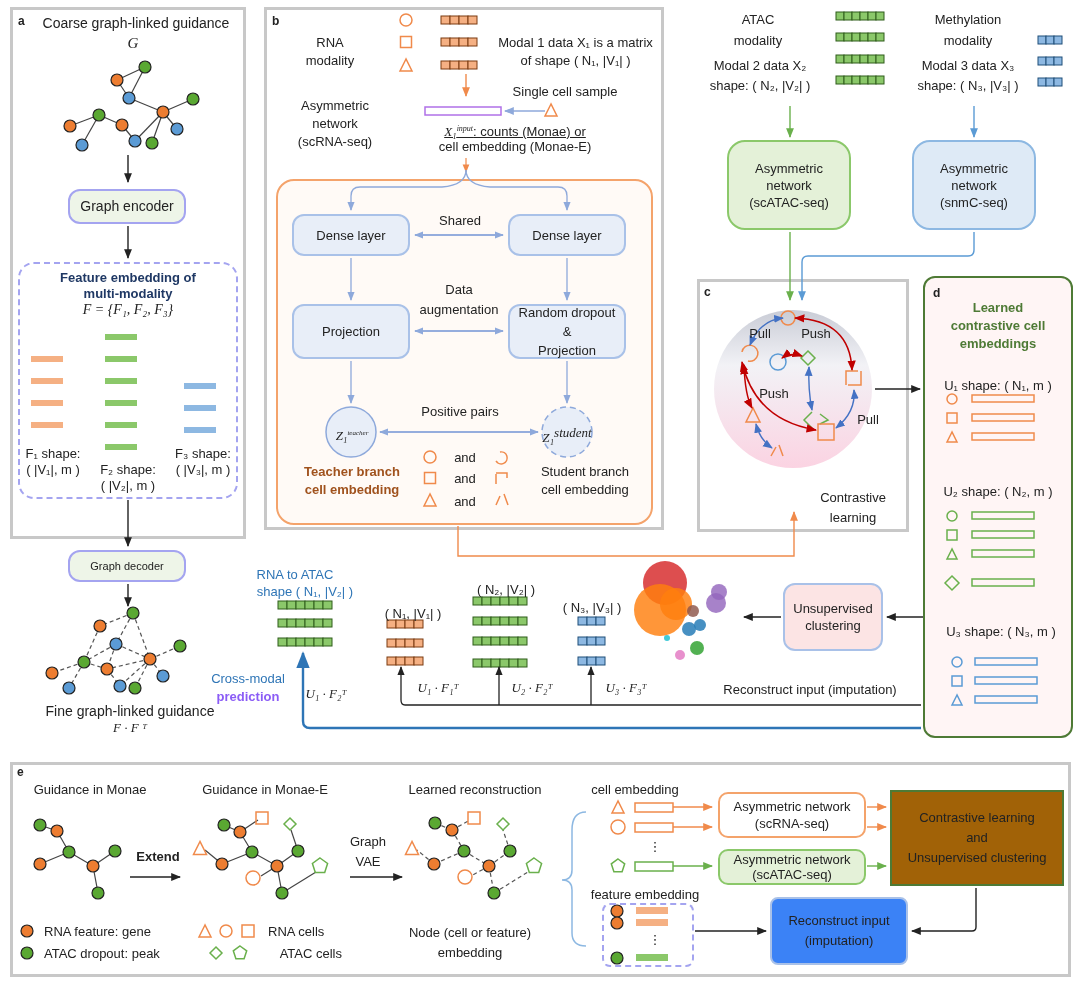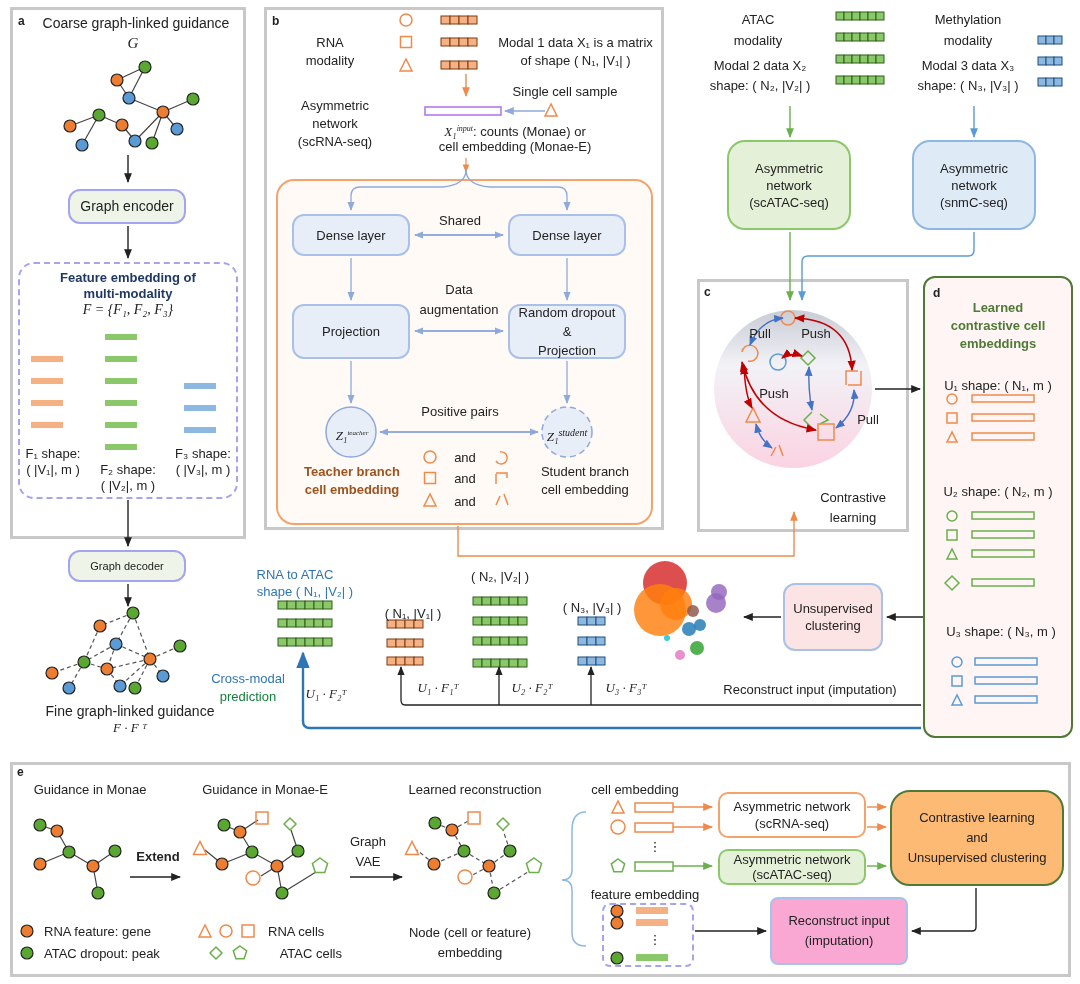--- a/index.html
+++ b/index.html
@@ -493,21 +493,21 @@
 
 <div class="lbl" style="left:272px;top:14px;">b</div>
 <div class="t" style="left:295px;top:35px;width:70px;">RNA</div>
 <div class="t" style="left:295px;top:53px;width:70px;">modality</div>
 <div class="t" style="left:488px;top:35px;width:175px;">Modal 1 data X₁ is a matrix</div>
 <div class="t" style="left:488px;top:53px;width:175px;">of shape ( N₁, |V₁| )</div>
 <div class="t" style="left:500px;top:84px;width:130px;">Single cell sample</div>
 <div class="t" style="left:290px;top:98px;width:90px;">Asymmetric</div>
 <div class="t" style="left:290px;top:116px;width:90px;">network</div>
 <div class="t" style="left:290px;top:134px;width:90px;">(scRNA-seq)</div>
-<div class="t" style="left:405px;top:121px;width:220px;">
+<div class="t" style="left:405px;top:121px;width:220px;text-decoration:underline;">
   <span class="serif">X₁</span><sup class="serif" style="font-size:8px;">input</sup><span>: counts (Monae) or</span>
 </div>
 <div class="t" style="left:405px;top:139px;width:220px;">cell embedding (Monae-E)</div>
 
 <div class="box" style="left:292px;top:214px;width:118px;height:42px;border:2px solid #a9c1e8;background:#e8eef8;font-size:13px;">
   <span>Dense layer</span>
 </div>
 <div class="box" style="left:508px;top:214px;width:118px;height:42px;border:2px solid #a9c1e8;background:#e8eef8;font-size:13px;">
   <span>Dense layer</span>
 </div>
@@ -520,21 +520,21 @@
 <div class="box" style="left:508px;top:304px;width:118px;height:55px;border:2px solid #a9c1e8;background:#e8eef8;flex-direction:column;line-height:19px;">
   <span>Random dropout</span>
   <span>&amp;</span>
   <span>Projection</span>
 </div>
 <div class="t" style="left:410px;top:404px;width:100px;">Positive pairs</div>
 <div class="t" style="left:327px;top:425px;width:50px;">
   <span class="serif">Z₁</span><sup class="serif" style="font-size:7px;">teacher</sup>
 </div>
 <div class="t" style="left:542px;top:425px;width:50px;">
-  <span class="serif">Z₁</span><sup class="serif" style="font-size:10px;">student</sup>
+  <span class="serif">Z₁</span><sup class="serif" style="font-size:13px;">student</sup>
 </div>
 <div class="t" style="left:292px;top:464px;width:120px;font-weight:bold;color:#a0521d;">Teacher branch</div>
 <div class="t" style="left:292px;top:482px;width:120px;font-weight:bold;color:#a0521d;">cell embedding</div>
 <div class="t" style="left:530px;top:464px;width:110px;">Student branch</div>
 <div class="t" style="left:530px;top:482px;width:110px;">cell embedding</div>
 <div class="t" style="left:450px;top:450px;width:30px;">and</div>
 <div class="t" style="left:450px;top:471px;width:30px;">and</div>
 <div class="t" style="left:450px;top:494px;width:30px;">and</div>
 
 <div class="t" style="left:718px;top:12px;width:80px;">ATAC</div>
@@ -568,24 +568,24 @@
 <div class="t" style="left:925px;top:300px;width:146px;font-weight:bold;color:#4e7a35;">Learned</div>
 <div class="t" style="left:925px;top:318px;width:146px;font-weight:bold;color:#4e7a35;">contrastive cell</div>
 <div class="t" style="left:925px;top:336px;width:146px;font-weight:bold;color:#4e7a35;">embeddings</div>
 <div class="t" style="left:925px;top:378px;width:146px;">U₁ shape: ( N₁, m )</div>
 <div class="t" style="left:925px;top:484px;width:146px;">U₂ shape: ( N₂, m )</div>
 <div class="t" style="left:928px;top:624px;width:146px;">U₃ shape: ( N₃, m )</div>
 
 <div class="t" style="left:250px;top:567px;width:90px;color:#2e75b6;">RNA to ATAC</div>
 <div class="t" style="left:250px;top:584px;width:110px;color:#2e75b6;">shape ( N₁, |V₂| )</div>
 <div class="t" style="left:378px;top:606px;width:70px;">( N₁, |V₁| )</div>
-<div class="t" style="left:465px;top:569px;width:70px;">( N₂, |V₂| )</div>
+<div class="t" style="left:465px;top:582px;width:70px;text-align:right;">( N₂, |V₂| )</div>
 <div class="t" style="left:557px;top:600px;width:70px;">( N₃, |V₃| )</div>
 <div class="t" style="left:208px;top:671px;width:80px;color:#2e75b6;">Cross-modal</div>
-<div class="t" style="left:208px;top:689px;width:80px;color:#15803d;">prediction</div>
+<div class="t" style="left:208px;top:689px;width:80px;color:#8b5cf6;font-weight:bold;">prediction</div>
 <div class="t serif" style="left:296px;top:686px;width:60px;">U₁ · F₂ᵀ</div>
 <div class="t serif" style="left:408px;top:680px;width:60px;">U₁ · F₁ᵀ</div>
 <div class="t serif" style="left:502px;top:680px;width:60px;">U₂ · F₂ᵀ</div>
 <div class="t serif" style="left:596px;top:680px;width:60px;">U₃ · F₃ᵀ</div>
 <div class="t" style="left:710px;top:682px;width:200px;">Reconstruct input (imputation)</div>
 <div class="box" style="left:783px;top:583px;width:100px;height:68px;border:2px solid #a9c1e8;background:#fce4e4;flex-direction:column;">
   <span>Unsupervised</span>
   <span>clustering</span>
 </div>
 
@@ -607,22 +607,22 @@
 <div class="t" style="left:645px;top:839px;width:20px;">⋮</div>
 <div class="t" style="left:645px;top:932px;width:20px;">⋮</div>
 <div class="box" style="left:718px;top:792px;width:148px;height:46px;border:2px solid #f4a36b;background:#fff;flex-direction:column;border-radius:10px;">
   <span>Asymmetric network</span>
   <span>(scRNA-seq)</span>
 </div>
 <div class="box" style="left:718px;top:849px;width:148px;height:36px;border:2px solid #8bc86a;background:#e4f1d8;flex-direction:column;border-radius:10px;line-height:15px;">
   <span>Asymmetric network</span>
   <span>(scATAC-seq)</span>
 </div>
-<div class="box" style="left:890px;top:790px;width:174px;height:96px;border:2px solid #4e7a35;background:#fdba74;flex-direction:column;border-radius:20px;line-height:20px;">
+<div class="box" style="left:890px;top:790px;width:174px;height:96px;border:2px solid #4e7a35;background:#a16207;flex-direction:column;border-radius:0;line-height:20px;">
   <span>Contrastive learning</span>
   <span>and</span>
   <span>Unsupervised clustering</span>
 </div>
-<div class="box" style="left:770px;top:897px;width:138px;height:68px;border:2px solid #a9c1e8;background:#f9a8d4;flex-direction:column;border-radius:8px;line-height:20px;">
+<div class="box" style="left:770px;top:897px;width:138px;height:68px;border:2px solid #a9c1e8;background:#3b82f6;flex-direction:column;border-radius:8px;line-height:20px;">
   <span>Reconstruct input</span>
   <span>(imputation)</span>
 </div>
 <div class="abs" style="left:602px;top:903px;width:92px;height:64px;border:2px dashed #a4a4f0;border-radius:8px;box-sizing:border-box;"></div>
 
 </body></html>

